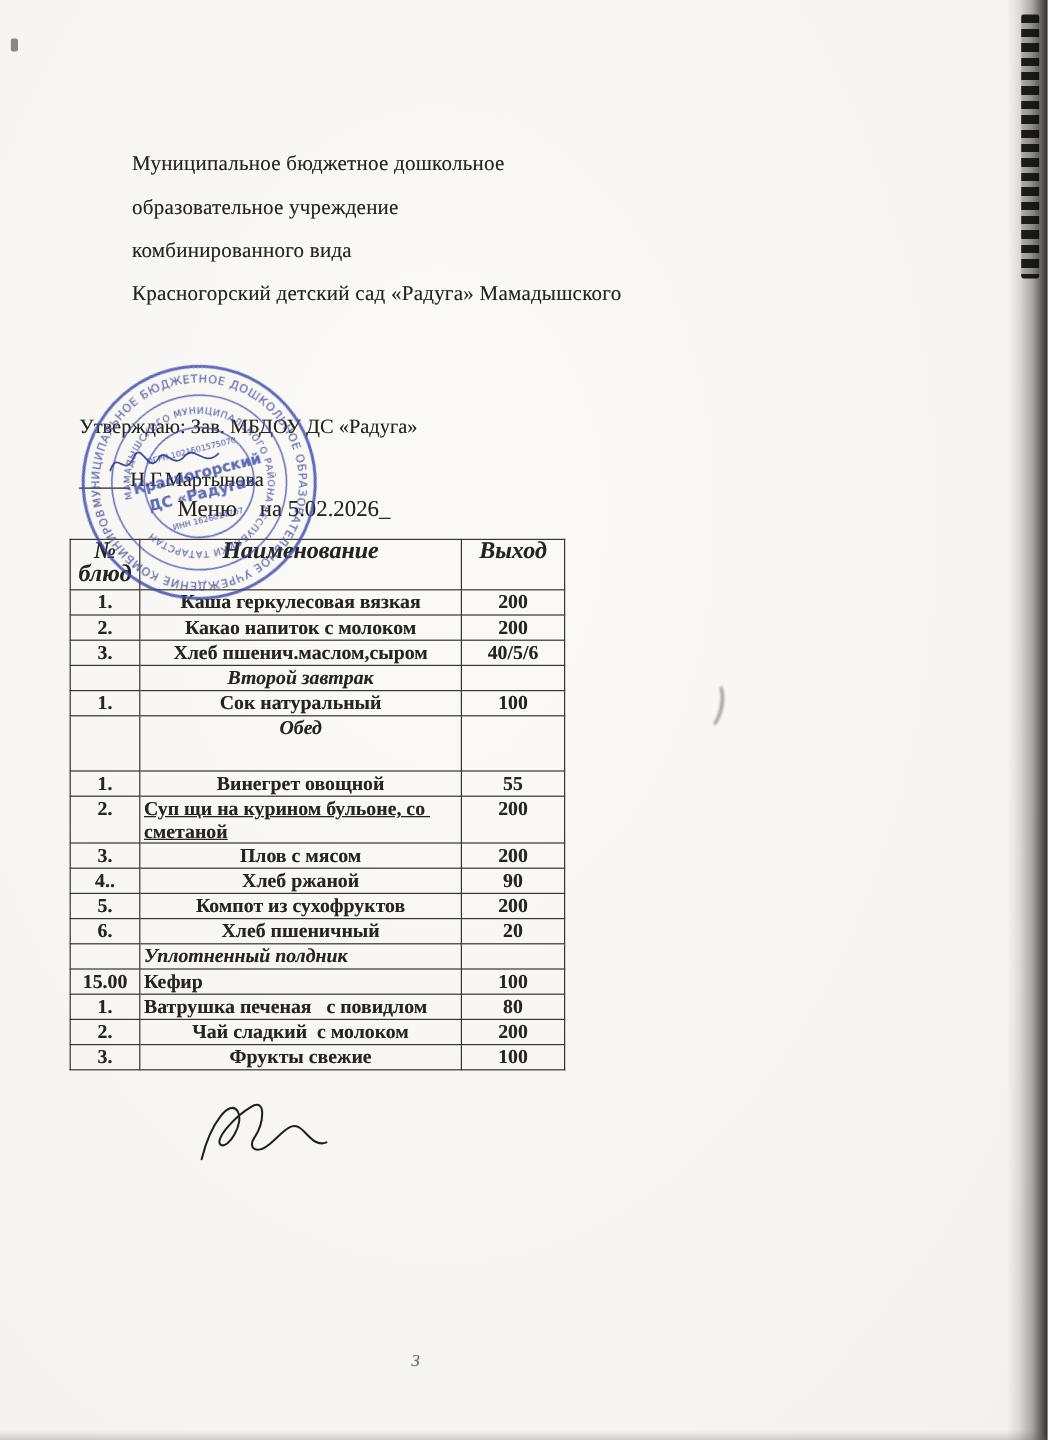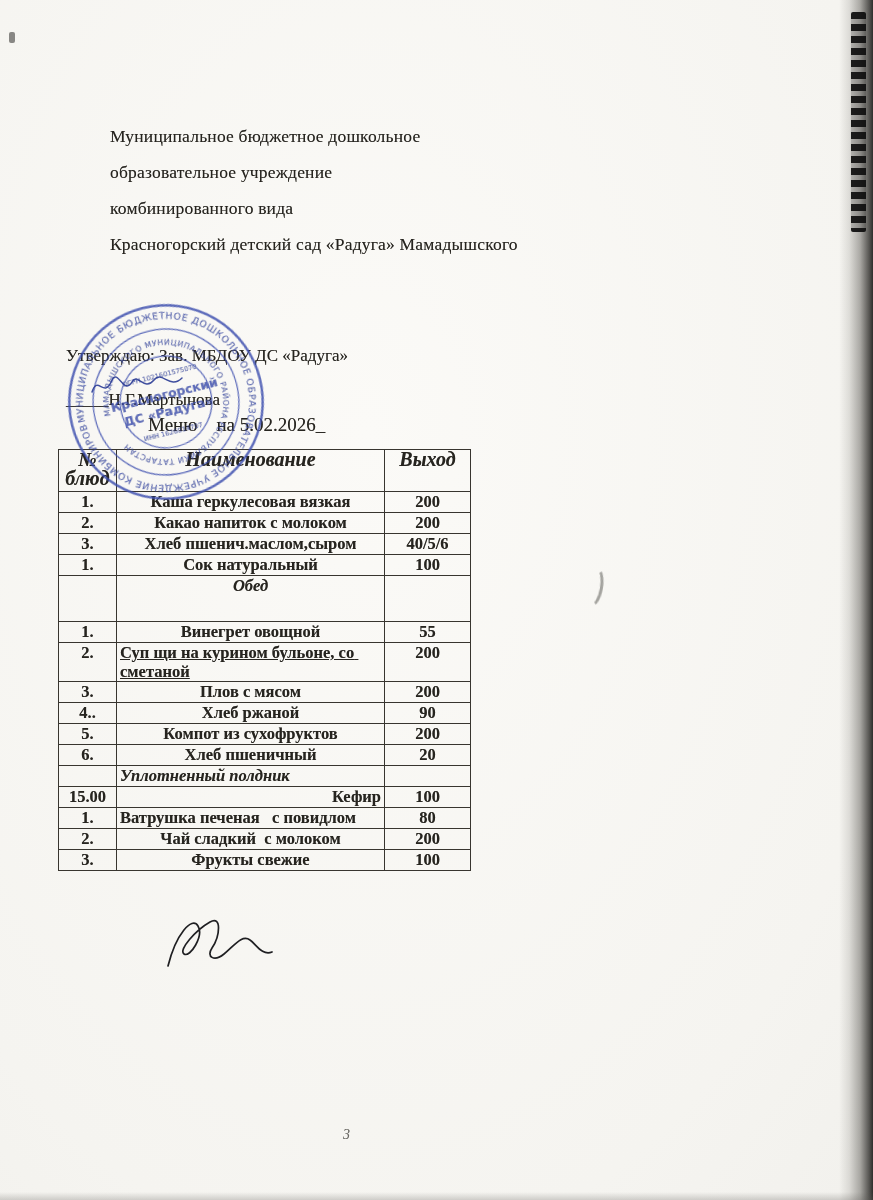--- a/index.html
+++ b/index.html
@@ -148,20 +148,25 @@
           <td class="c-num">2.</td>
           <td class="c-name">Какао напиток с молоком</td>
           <td class="c-out">200</td>
         </tr>
         <tr>
           <td class="c-num">3.</td>
           <td class="c-name">Хлеб пшенич.маслом,сыром</td>
           <td class="c-out">40/5/6</td>
         </tr>
         <tr>
+          <td class="c-num"></td>
+          <td class="c-name section">Второй завтрак</td>
+          <td class="c-out"></td>
+        </tr>
+        <tr>
           <td class="c-num">1.</td>
           <td class="c-name">Сок натуральный</td>
           <td class="c-out">100</td>
         </tr>
         <tr class="tall">
           <td class="c-num"></td>
           <td class="c-name section">Обед</td>
           <td class="c-out"></td>
         </tr>
         <tr>
@@ -194,21 +199,21 @@
           <td class="c-name">Хлеб пшеничный</td>
           <td class="c-out">20</td>
         </tr>
         <tr>
           <td class="c-num"></td>
           <td class="c-name section" style="text-align: left;">Уплотненный полдник</td>
           <td class="c-out"></td>
         </tr>
         <tr>
           <td class="c-num">15.00</td>
-          <td class="c-name" style="text-align: right;">Кефир</td>
+          <td class="c-name" style="text-align: left;">Кефир</td>
           <td class="c-out">100</td>
         </tr>
         <tr>
           <td class="c-num">1.</td>
           <td class="c-name" style="text-align: left; margin-top: 36px;">Ватрушка печеная   с повидлом</td>
           <td class="c-out">80</td>
         </tr>
         <tr>
           <td class="c-num">2.</td>
           <td class="c-name">Чай сладкий  с молоком</td>

